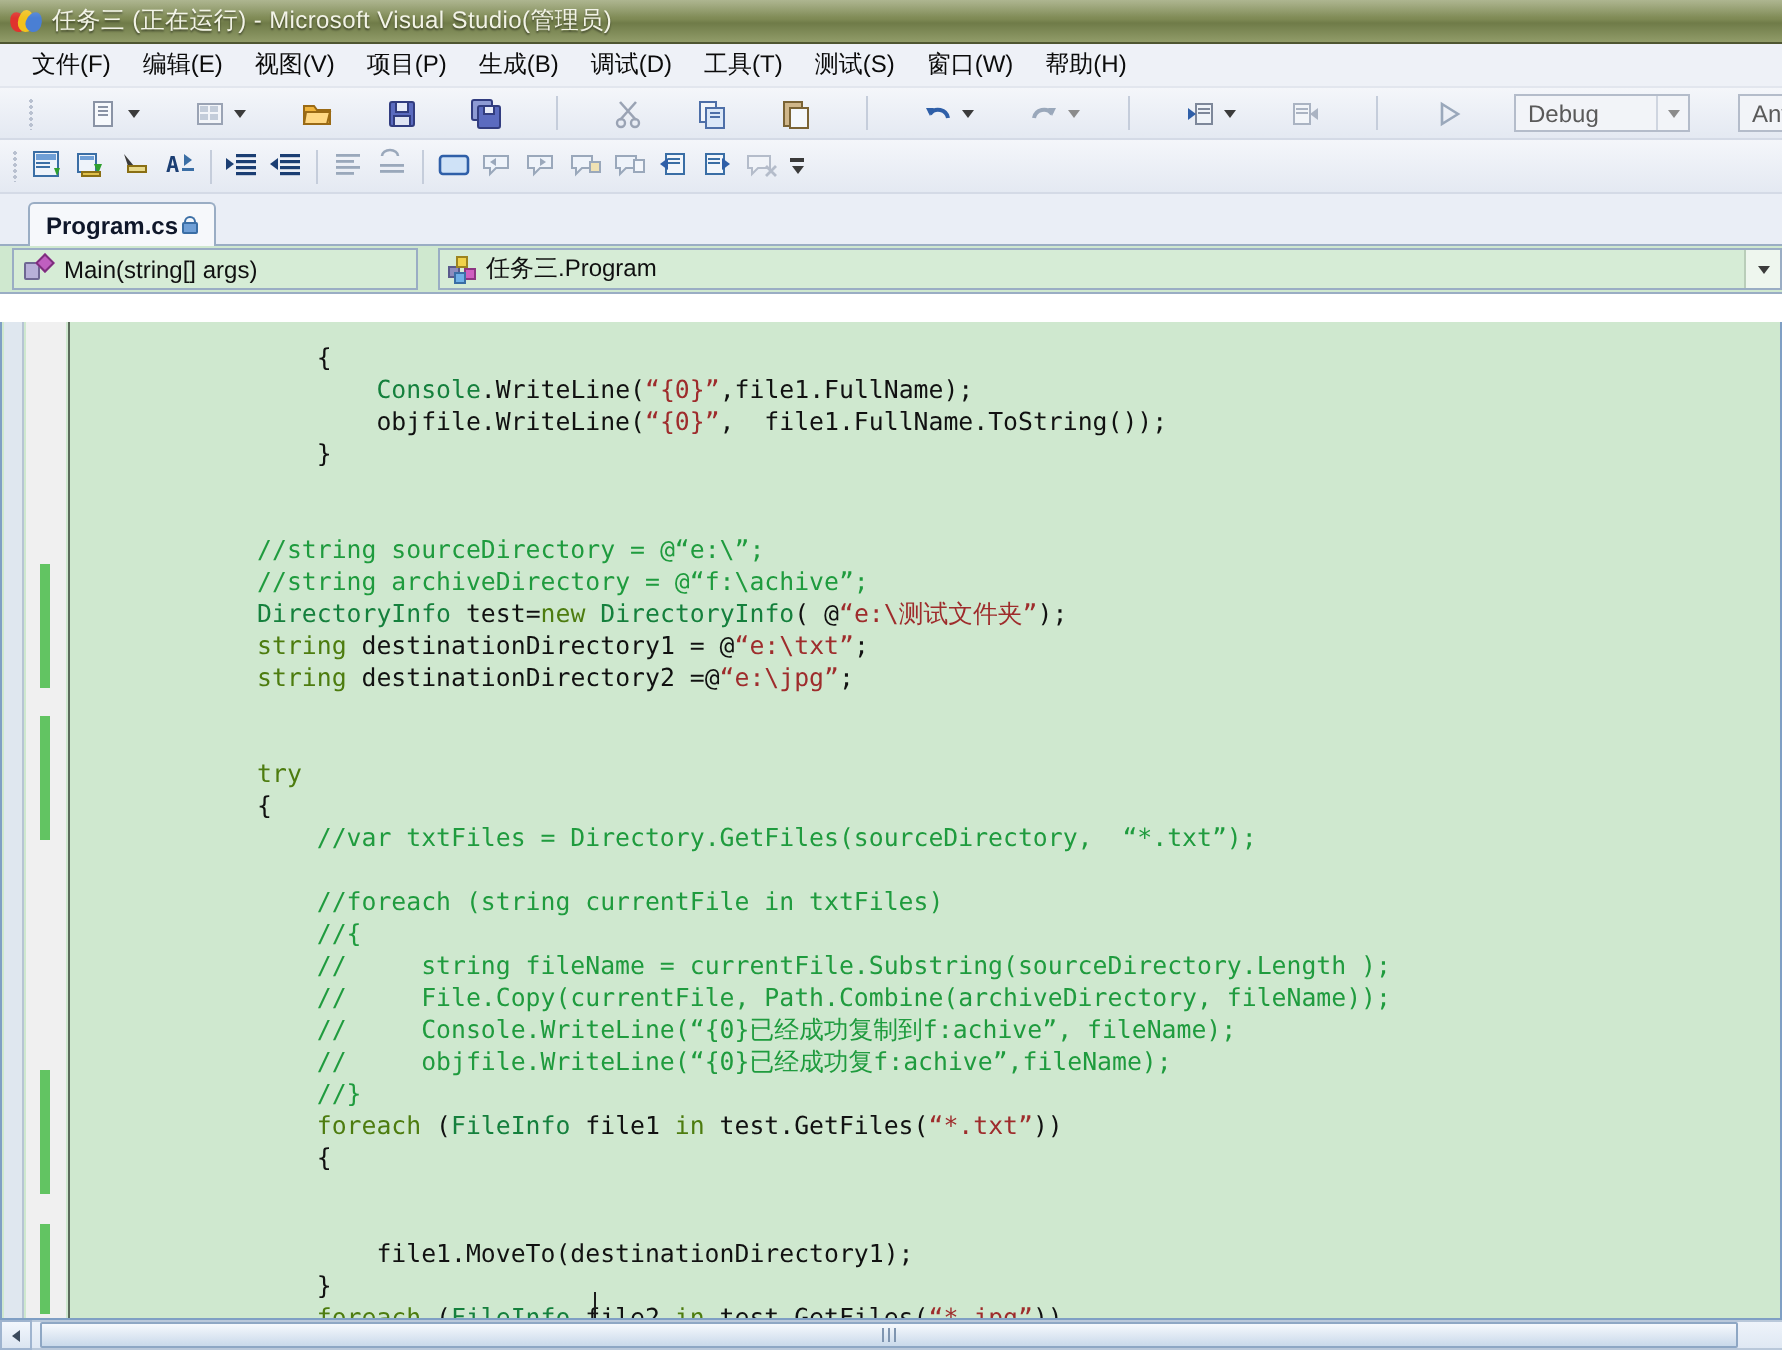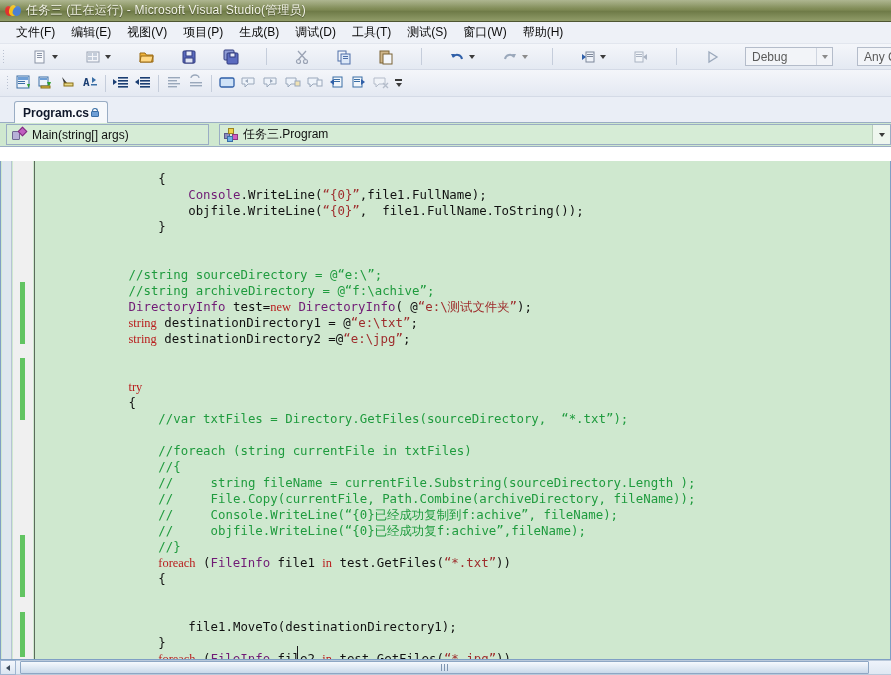--- a/index.html
+++ b/index.html
@@ -48,21 +48,21 @@
   .menu-item{
     font-size:12px;color:#0b0b0b;padding:20px 8px;white-space:nowrap;cursor:default;
   }
 
   
   .toolbar{
     width:891px;background:linear-gradient(to bottom,#f4f6fa,#e4e9f2);
     display:flex;align-items:center;box-sizing:border-box;
     border-bottom:1px solid #d4dae6;
   }
-  .tb1{height:26px;padding-left:0;gap:20px;}
+  .tb1{height:26px;padding-left:12px;gap:20px;}
   .tb2{height:27px;padding-left:4px;}
   .grip{
     width:3px;height:16px;margin:0 4px 0 2px;flex:0 0 auto;
     background-image:radial-gradient(#b9c1d0 40%,transparent 41%);
     background-size:3px 3px;background-repeat:repeat-y;
   }
   .tbtn{
     width:22px;height:21px;margin:0 0px;flex:0 0 auto;
     display:flex;align-items:center;justify-content:center;position:relative;cursor:default;
   }
@@ -171,22 +171,22 @@
   .ed-gutterline{position:absolute;left:33px;top:0;width:1px;height:100%;background:#5b6b5b;}
   .ed-code{
     position:absolute;left:34px;top:0;right:0;bottom:0;
     background:#cfe8cf;overflow:hidden;
     font-family:"DejaVu Sans Mono","Liberation Mono",monospace;
     font-size:12.4px;line-height:16px;
     white-space:pre;
     padding-top:10px;box-sizing:border-box;
   }
   .ed-code .ln{height:16px;padding-left:4px;}
-  .k{color:#b91c1c;font-family:Liberation Serif, serif;}        
-  .t{color:#701a75;}        
+  .k{color:#4d7c0f;}        
+  .t{color:#15803d;}        
   .c{color:#1f9b3e;}        
   .s{color:#9e2c2c;}        
   .p{color:#111111;}        
 
   .caret-bar{
     position:absolute;left:296px;top:485px;width:1px;height:14px;background:#1b1b1b;
   }
 
   
   .hscroll{

